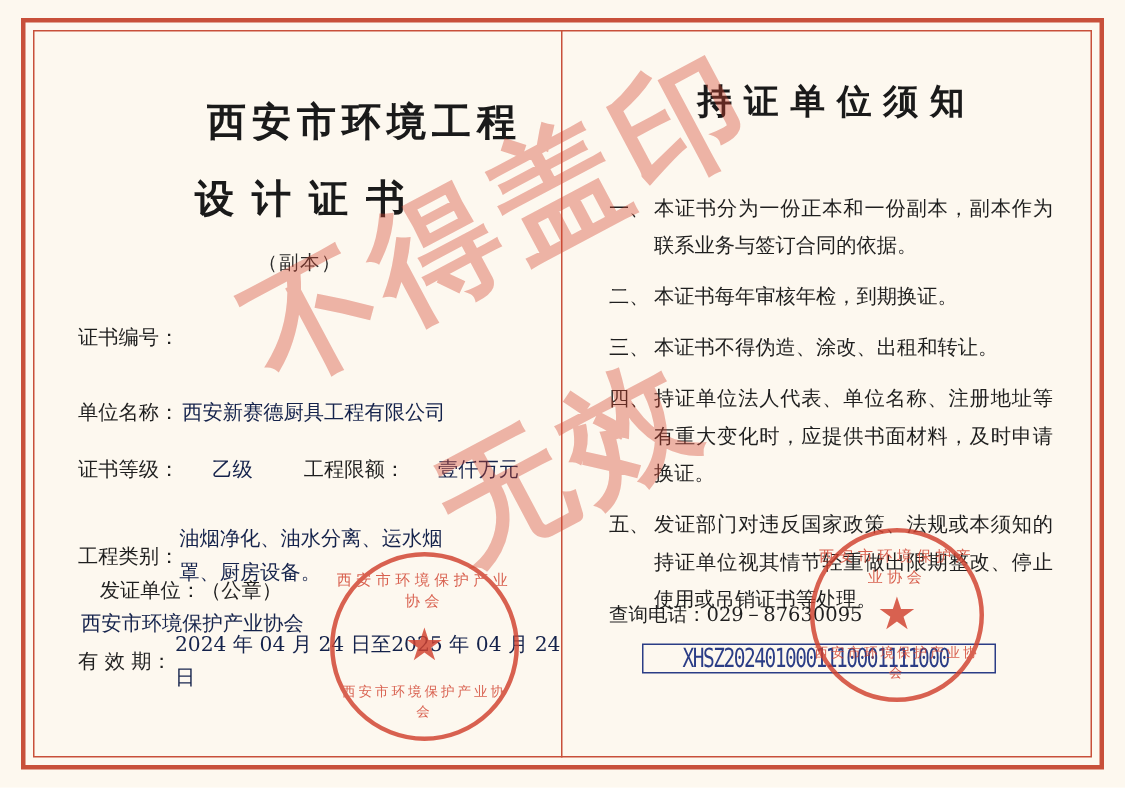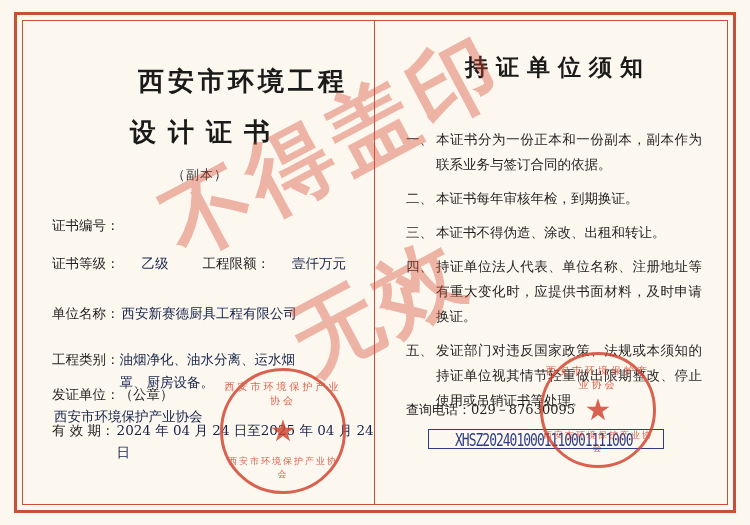--- a/index.html
+++ b/index.html
@@ -48,21 +48,21 @@
   .title-sub{
     font-family:"DejaVu Serif","Liberation Serif",serif;
     font-size:26px;font-weight:bold;letter-spacing:12px;
     text-align:center;color:#1a1a1a;margin-top:16px;padding-left:12px;
   }
   .title-note{
     font-size:13px;text-align:center;margin-top:16px;color:#2b2b2b;
     letter-spacing:1px;
   }
   .field{
-    display:flex;align-items:flex-start;
+    display:flex;align-items:center;
     font-size:13.5px;line-height:22px;margin-top:16px;color:#1f1f1f;
   }
   .field .lbl{white-space:nowrap;}
   .field .val{margin-left:2px;}
   .field .val.hand{
     font-family:"DejaVu Serif","Liberation Serif",serif;
     color:#14224b;
   }
   .two-col{display:flex;gap:20px;align-items:flex-start;}
   .inline-lbl{font-size:13.5px;line-height:22px;}
@@ -153,32 +153,32 @@
 
   <div class="page left-page">
     <div class="title-main">西安市环境工程</div>
     <div class="title-sub">设计证书</div>
     <div class="title-note">（副本）</div>
 
     <div class="field" style="margin-top:30px;">
       <span class="lbl">证书编号：</span>
     </div>
 
+    <div class="field" style="margin-top:28px;">
+      <span class="lbl">单位名称：</span>
+      <span class="val hand">西安新赛德厨具工程有限公司</span>
+    </div>
+
     <div class="field two-col">
       <span class="inline-lbl">证书等级：</span>
       <span class="val hand">乙级</span>
       <span class="inline-lbl" style="margin-left:14px;">工程限额：</span>
       <span class="val hand">壹仟万元</span>
     </div>
 
-    <div class="field" style="margin-top:28px;">
-      <span class="lbl">单位名称：</span>
-      <span class="val hand">西安新赛德厨具工程有限公司</span>
-    </div>
-
     <div class="field" style="margin-top:24px;">
       <span class="lbl">工程类别：</span>
       <span class="wrap-val" style="width:200px;display:inline-block;">油烟净化、油水分离、运水烟罩、厨房设备。</span>
     </div>
 
     <div class="field" style="position:absolute;left:30px;bottom:78px;margin:0;flex-direction:column;">
       <span class="lbl">发证单位：（公章）</span>
       <span class="val hand">西安市环境保护产业协会</span>
     </div>
 

